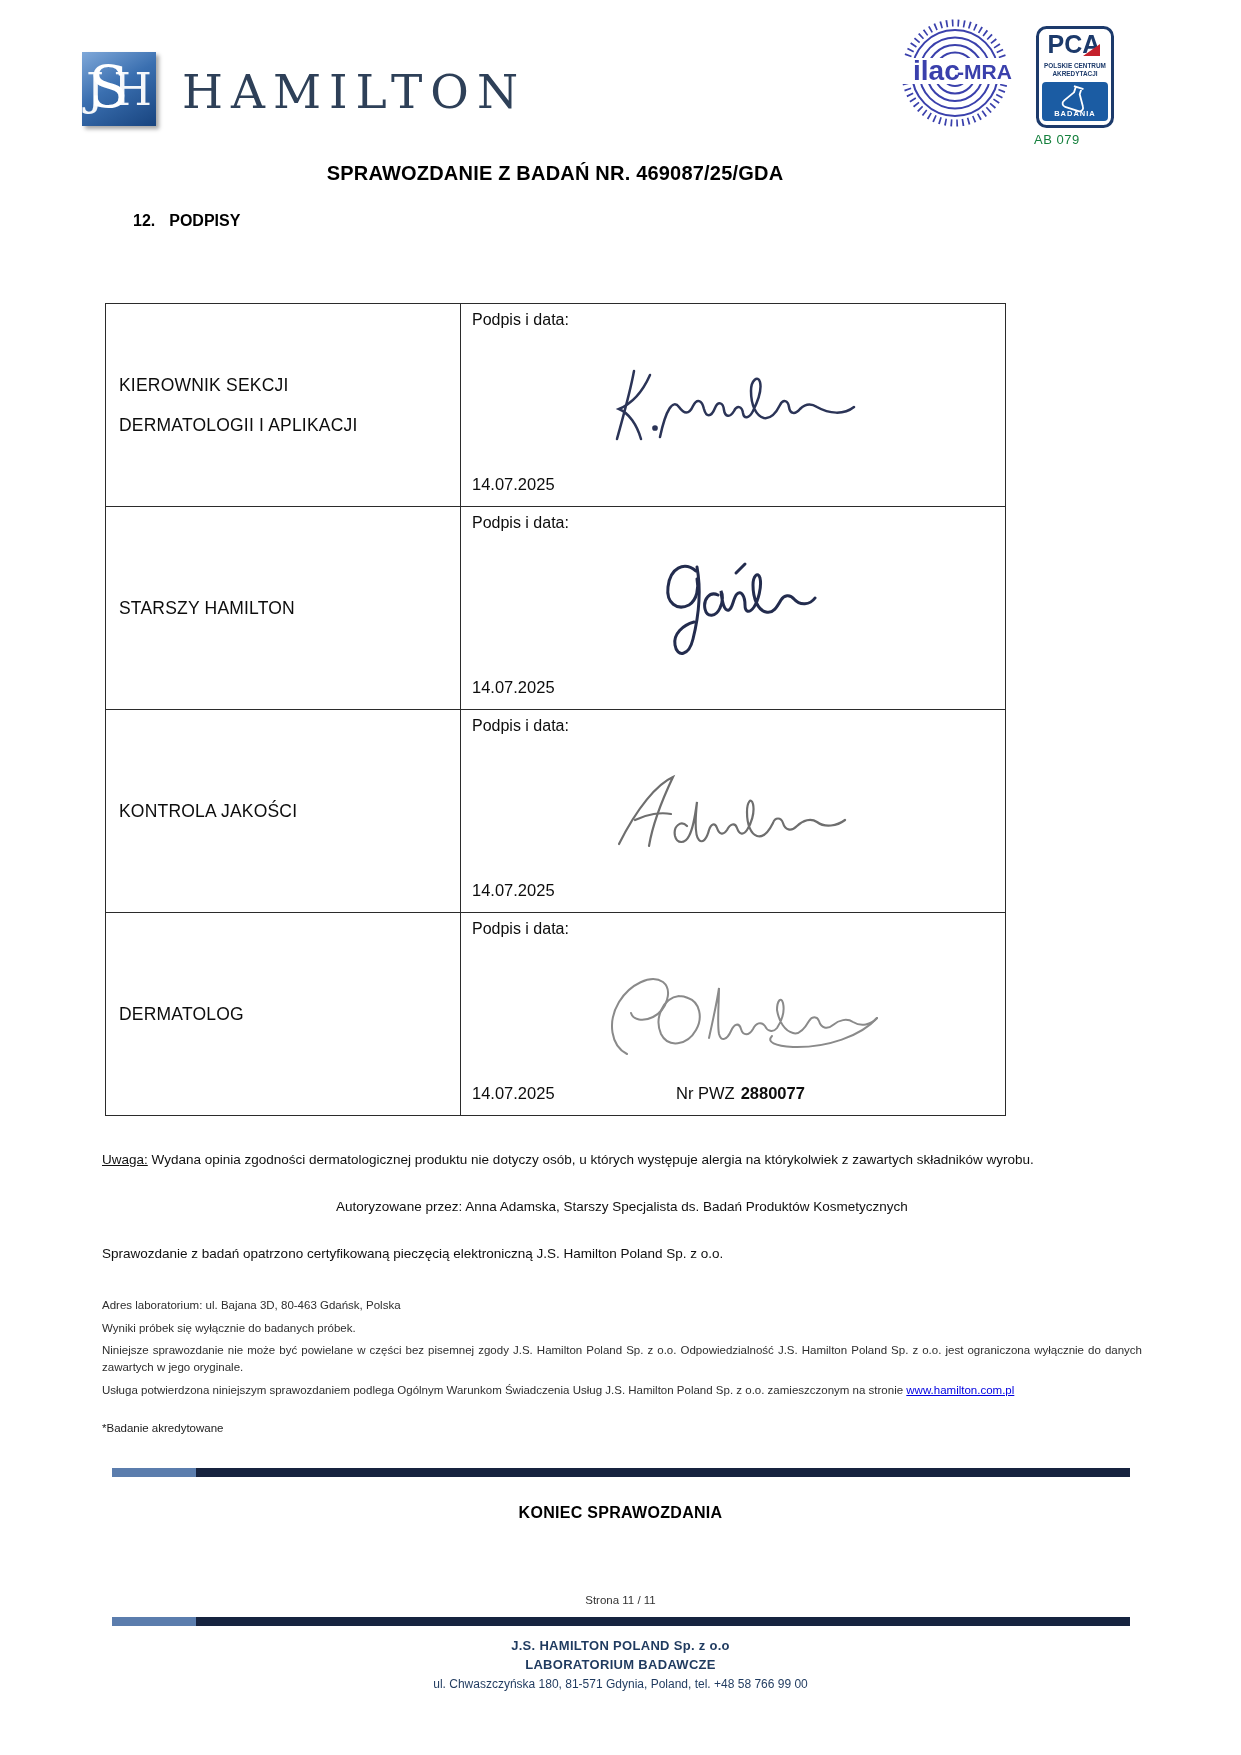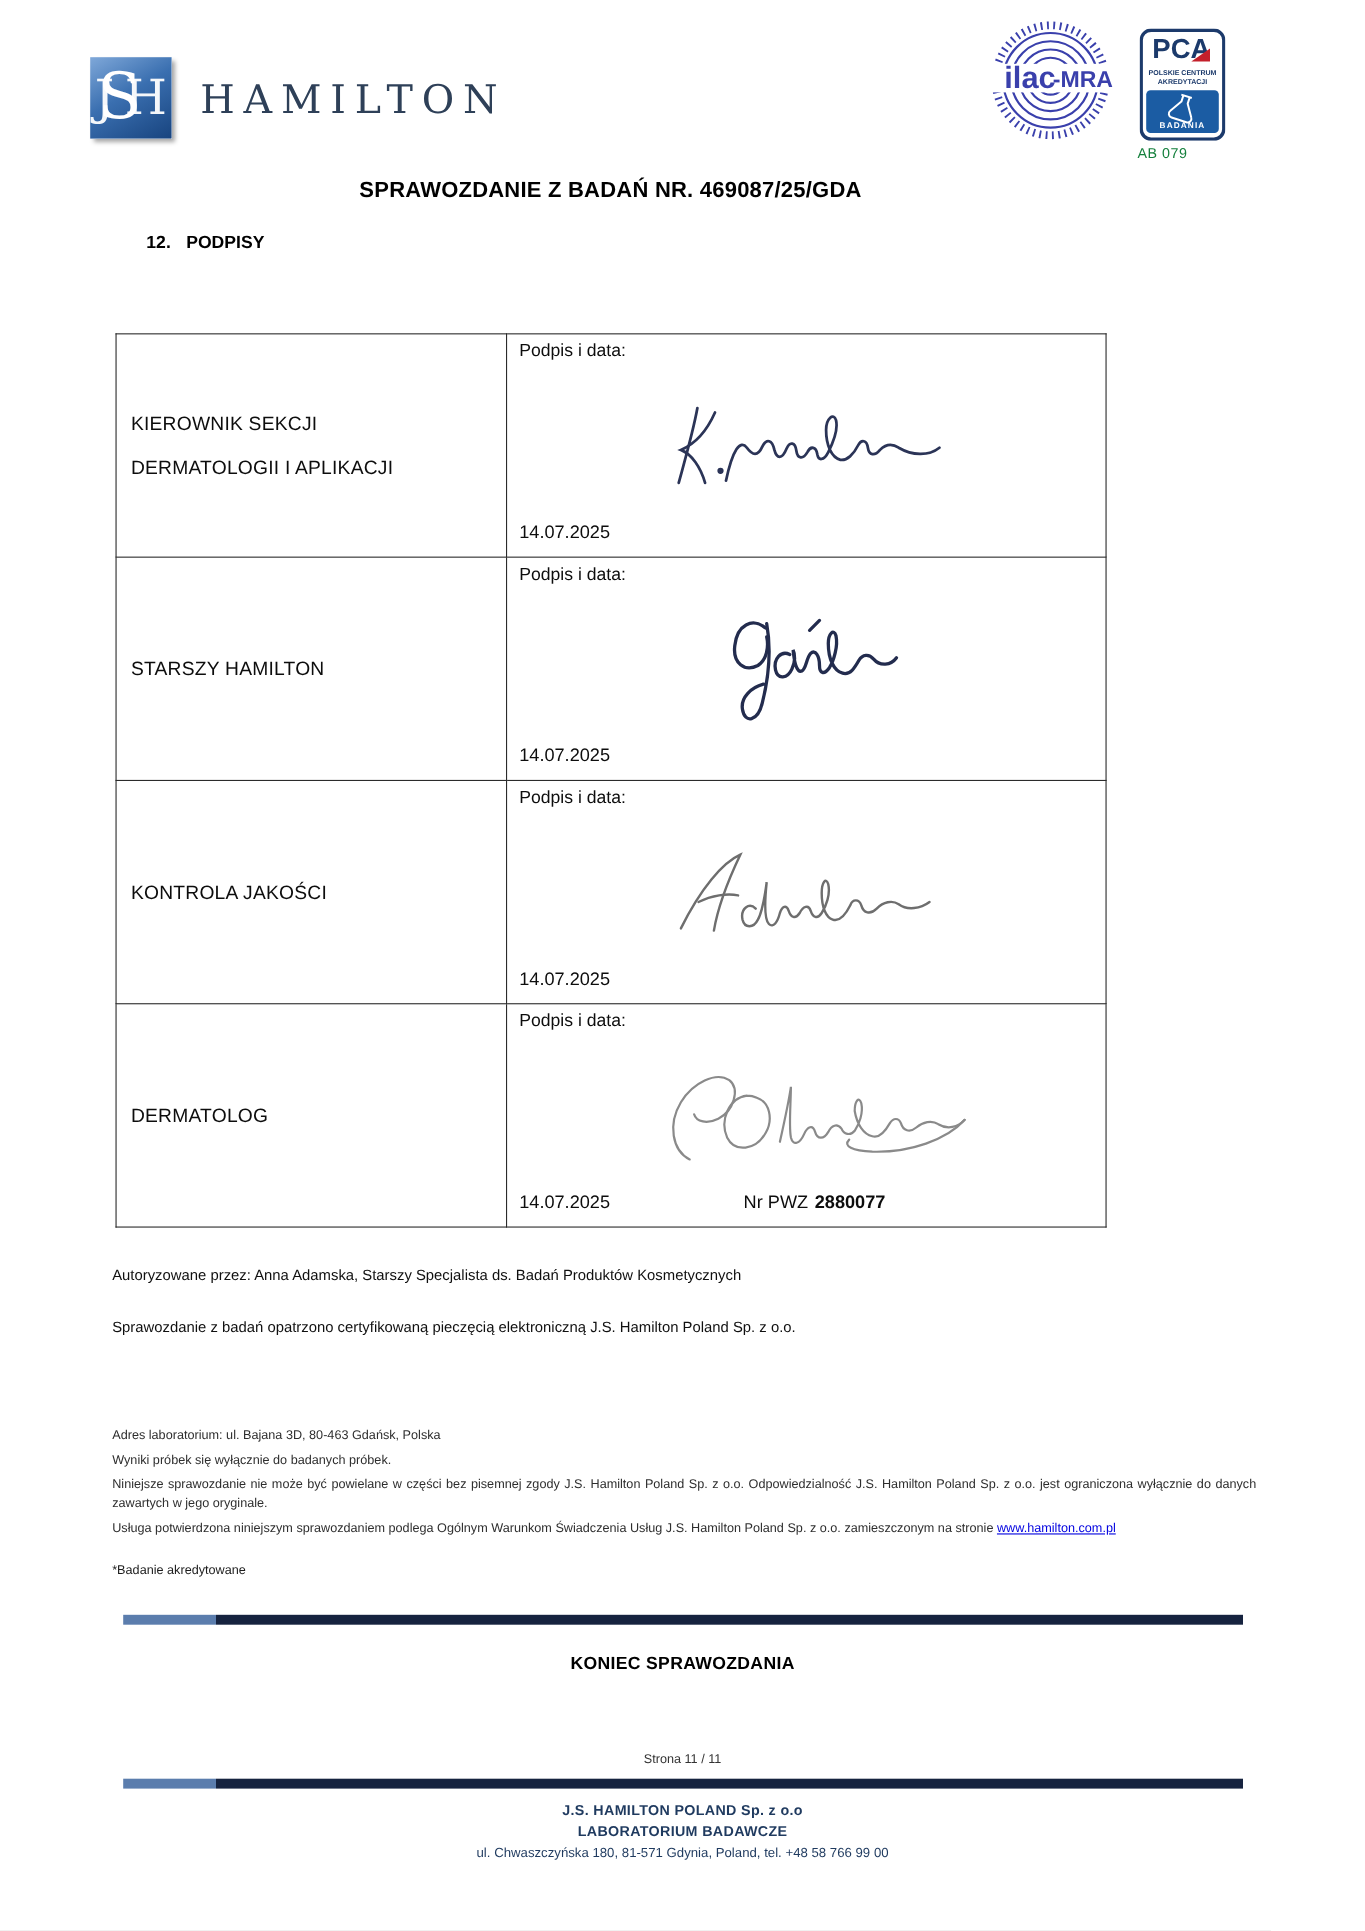--- a/index.html
+++ b/index.html
@@ -15,21 +15,21 @@
     width:74px; height:74px; position:relative;
     background:linear-gradient(150deg,#7fa8d9 0%,#3a6fb0 45%,#18447f 100%);
     box-shadow:3px 3px 4px rgba(0,0,0,.35);
     display:flex; align-items:center; justify-content:center;
     font-family:"DejaVu Serif", serif; color:#fff;
   }
   .jsh-box .lj { font-size:44px; margin-right:-15px; opacity:.95; }
   .jsh-box .ls { font-size:58px; z-index:2; margin-top:-4px; }
   .jsh-box .lh { font-size:44px; margin-left:-15px; opacity:.95; }
   .wordmark {
-    font-family:"DejaVu Serif", serif; font-size:36px; color:#2e4058;
+    font-family:"DejaVu Serif", serif; font-size:47px; color:#2e4058;
     letter-spacing:8px; margin-left:26px; margin-top:4px;
   }
   .ilac-seal { position:absolute; left:898px; top:16px; width:114px; height:114px; }
   .pca-wrap { position:absolute; left:1034px; top:26px; width:82px; text-align:left; }
   .pca-wrap svg { display:block; margin:0 auto; }
   .ab-num { font-size:13px; color:#15803d; margin-top:4px; letter-spacing:.5px; }
   
   .report-title {
     position:absolute; left:105px; top:162px; width:900px; text-align:center;
     font-size:20px; font-weight:bold; letter-spacing:.2px; color:#000;
@@ -55,21 +55,21 @@
   .sig-date { position:absolute; bottom:12px; left:11px; font-size:16.5px; color:#0d0d0d; }
   .pwz { position:absolute; bottom:12px; left:215px; font-size:16.5px; color:#0d0d0d; }
   .pwz b { margin-left:6px; }
   .sig-art { position:absolute; left:0; right:0; top:0; bottom:0;
     display:flex; align-items:center; justify-content:center; }
   .sig-art svg { display:block; }
   
   .notes { position:absolute; left:102px; top:1150px; width:1040px;
     font-size:13.5px; line-height:1.55; color:#101010; }
   .notes p.uwaga { text-align:justify; margin-bottom:26px; }
-  .notes p.auth  { margin-bottom:26px; }
+  .notes p.auth  { margin-bottom:26px;text-align:center; }
   .uline { text-decoration:underline; }
   .fine { position:absolute; left:102px; top:1297px; width:1040px;
     font-size:11.5px; line-height:1.45; color:#2e2e2e; }
   .fine p { margin-bottom:6px; }
   .fine p.just { text-align:justify; }
   .fine a { color:#0000e0;text-decoration:underline; }
   .fine .accredited { margin-top:22px; color:#1c1c1c; }
   
   .bar { position:absolute; left:112px; width:1018px; height:9px;
     background:linear-gradient(90deg, var(--barlight) 0 84px, var(--bardark) 84px 100%); }
@@ -210,20 +210,21 @@
           </svg>
         </div>
         <span class="sig-date">14.07.2025</span>
         <span class="pwz"><span>Nr PWZ</span><b>2880077</b></span>
       </td>
     </tr>
   </tbody>
     </table>
 
   <div class="notes">
+    <p class="uwaga"><span class="uline">Uwaga:</span><span> Wydana opinia zgodności dermatologicznej produktu nie dotyczy osób, u których występuje alergia na którykolwiek z zawartych składników wyrobu.</span></p>
     <p class="auth">Autoryzowane przez: Anna Adamska, Starszy Specjalista ds. Badań Produktów Kosmetycznych</p>
     <p class="stamp">Sprawozdanie z badań opatrzono certyfikowaną pieczęcią elektroniczną J.S. Hamilton Poland Sp. z o.o.</p>
   </div>
 
   <div class="fine">
     <p>Adres laboratorium: ul. Bajana 3D, 80-463 Gdańsk, Polska</p>
     <p>Wyniki próbek się wyłącznie do badanych próbek.</p>
     <p class="just">Niniejsze sprawozdanie nie może być powielane w części bez pisemnej zgody J.S. Hamilton Poland Sp. z o.o. Odpowiedzialność J.S. Hamilton Poland Sp. z o.o. jest ograniczona wyłącznie do danych zawartych w jego oryginale.</p>
     <p class="just"><span>Usługa potwierdzona niniejszym sprawozdaniem podlega Ogólnym Warunkom Świadczenia Usług J.S. Hamilton Poland Sp. z o.o. zamieszczonym na stronie </span><a href="#">www.hamilton.com.pl</a></p>
     <p class="accredited">*Badanie akredytowane</p>

